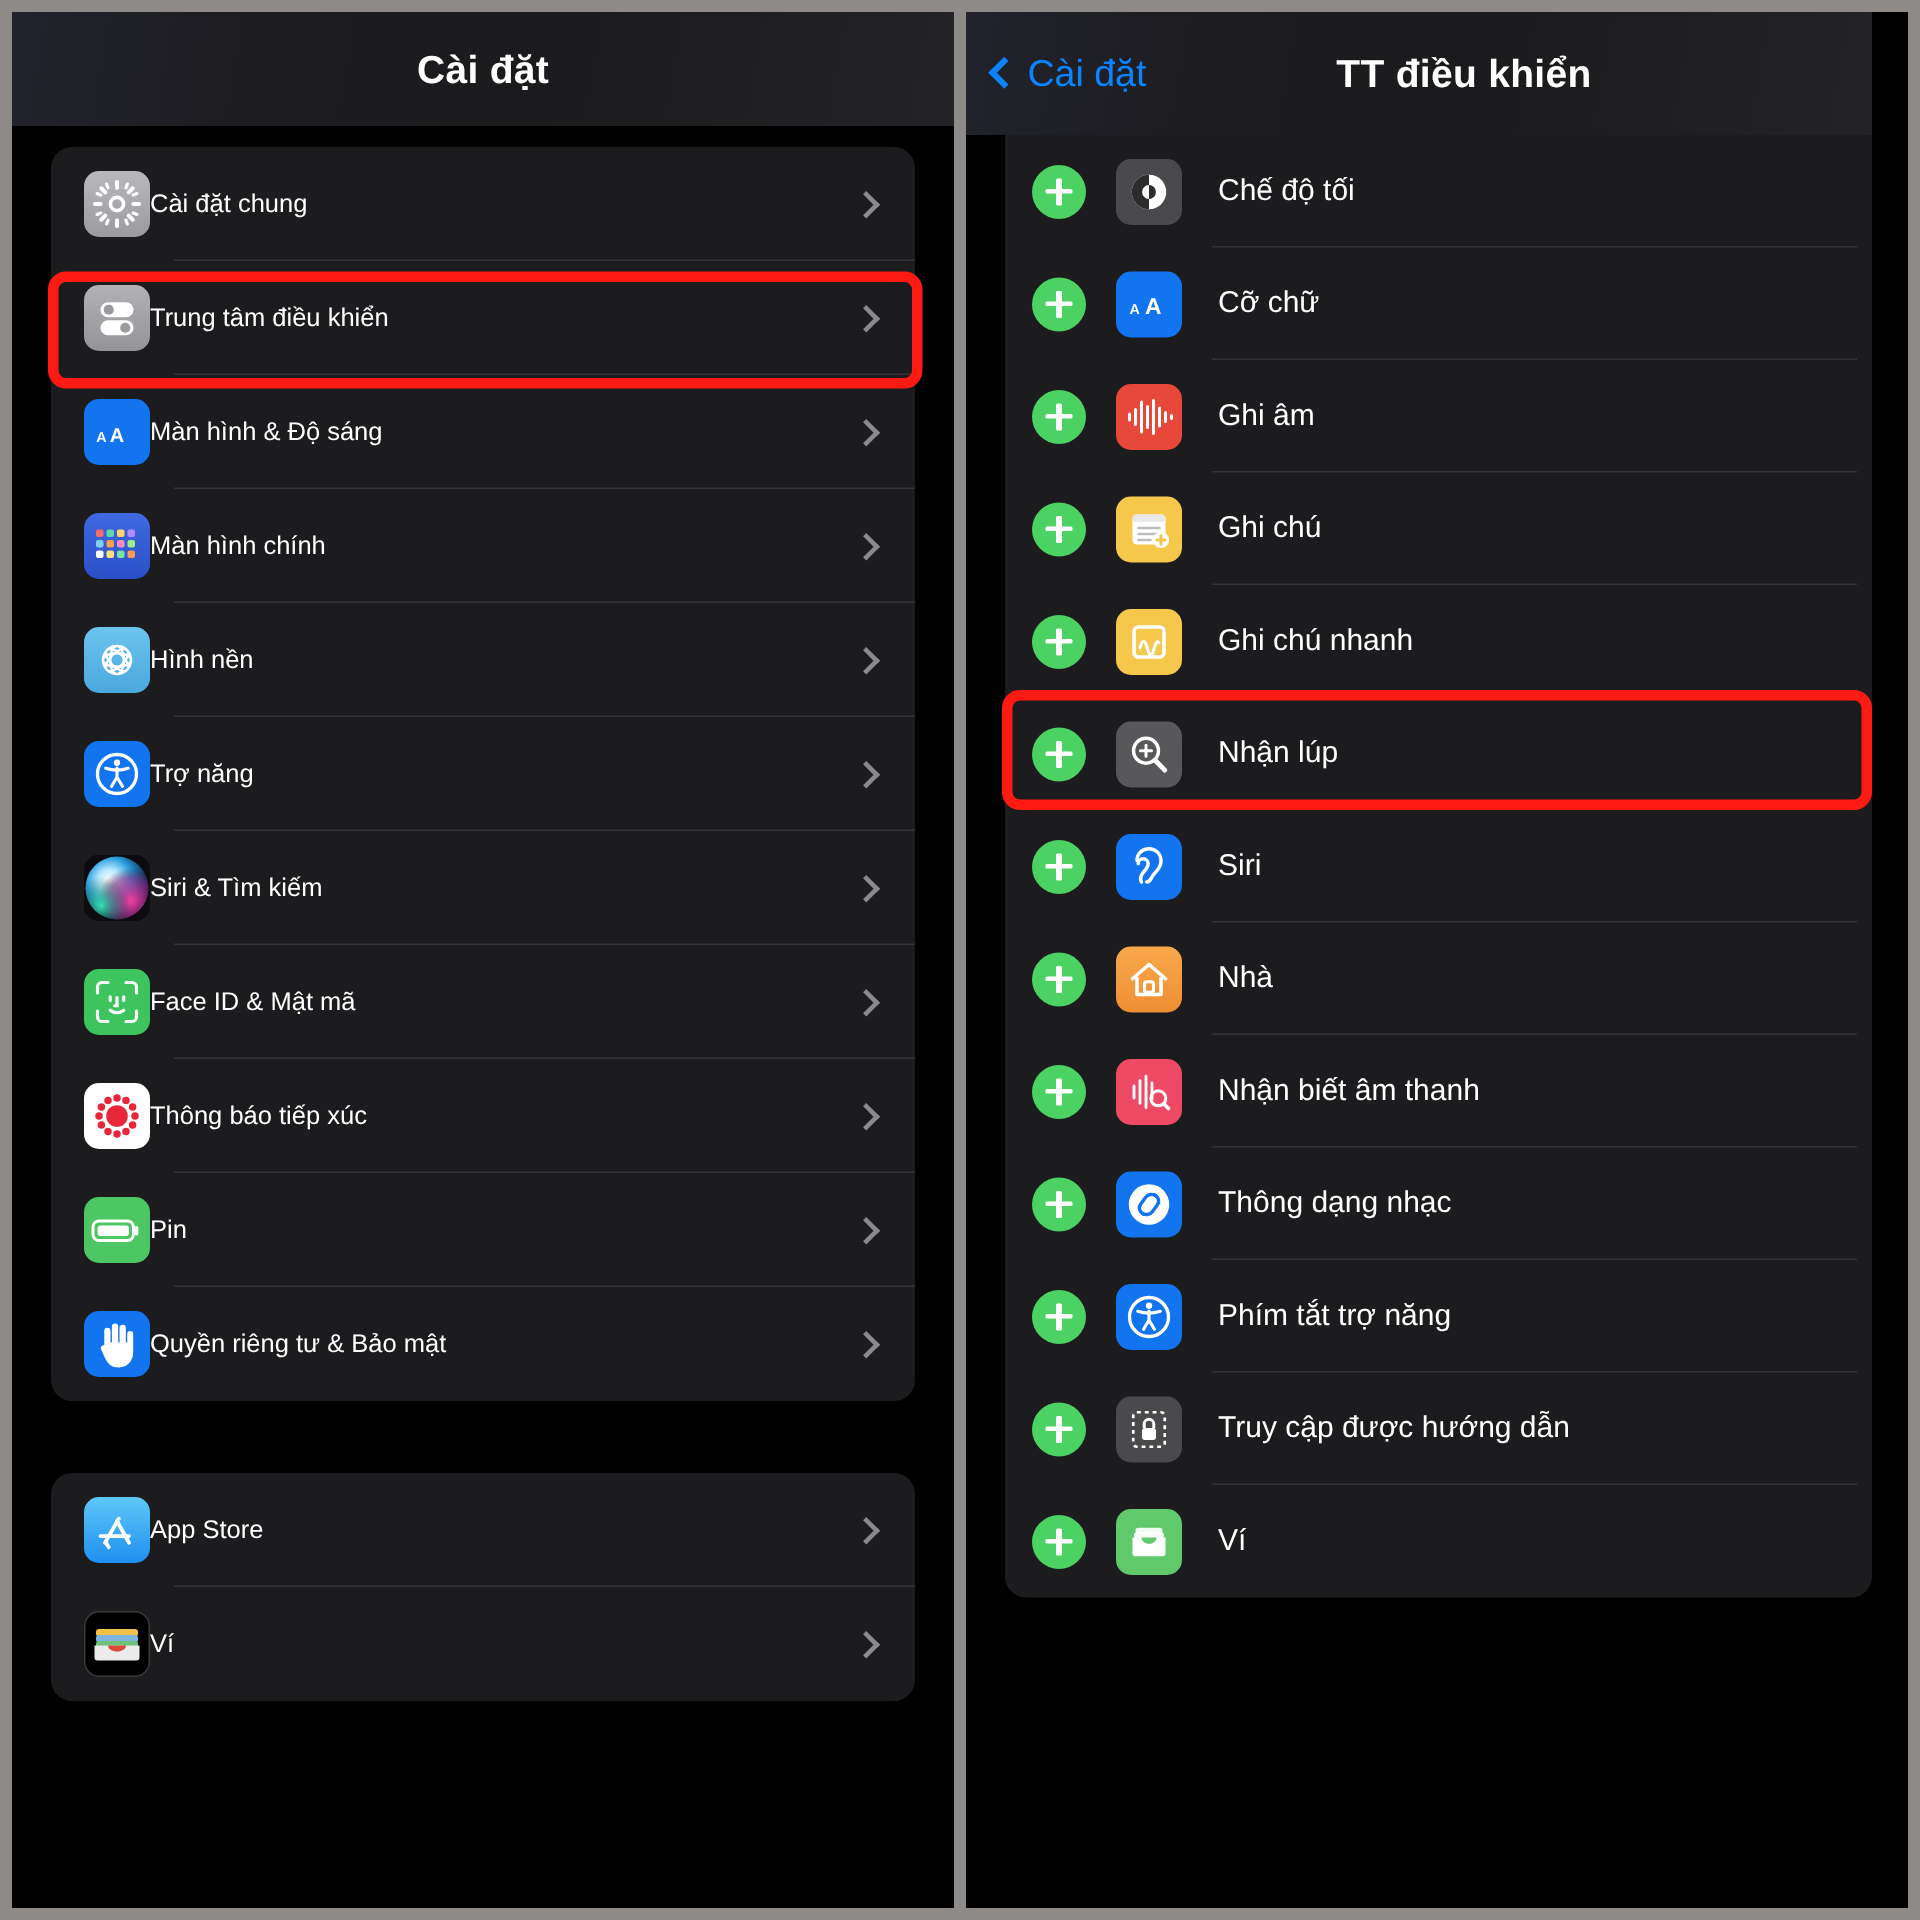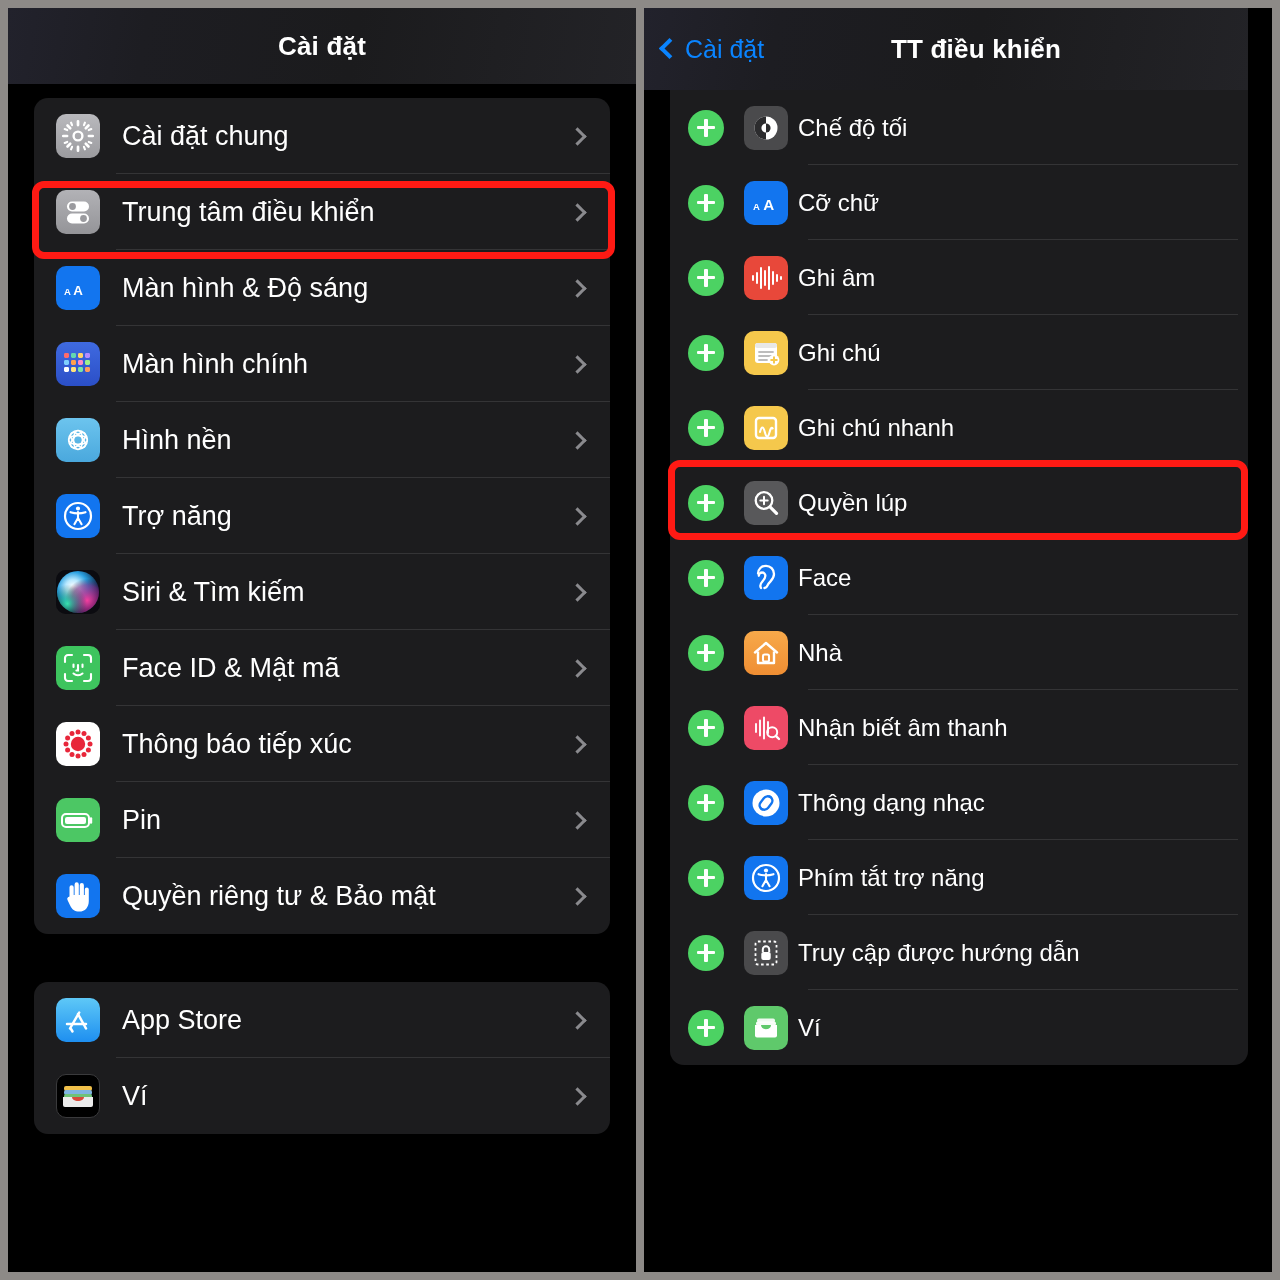--- a/index.html
+++ b/index.html
@@ -106,25 +106,24 @@
     position: absolute;
     left: 82px; right: 0; bottom: 0;
     height: 1px;
     background: #343436;
   }
   .pane-right .row .sep { left: 138px; right: 10px; }
   .row:last-child .sep { display: none; }
 
   .label {
     color: #ffffff;
-    font-size: 27px;
-    margin-left: 22px;
+    font-size: 17px;
     white-space: nowrap;
   }
-  .pane-right .label { font-size: 24px; margin-left: 10px; }
+  .pane-right .label { font-size: 20px; margin-left: 24px; }
 
   .chevron {
     position: absolute;
     right: 26px;
     width: 13px; height: 13px;
     border-top: 3px solid #8a8a8e;
     border-right: 3px solid #8a8a8e;
     transform: rotate(45deg);
   }
 
@@ -513,34 +512,34 @@
           <span class="plus"></span>
           <span class="ic" style="background:#58585a">
             <svg width="34" height="34" viewBox="0 0 34 34">
               <circle cx="15" cy="14.5" r="8.3" fill="none" stroke="#fff" stroke-width="2.3"></circle>
               <path d="M21 20.8 27.5 27.4" stroke="#fff" stroke-width="3.2" stroke-linecap="round"></path>
               <g stroke="#fff" stroke-width="2" stroke-linecap="round">
                   <path d="M15 10.8v7.4M11.3 14.5h7.4"></path>
                 </g>
             </svg>
           </span>
-          <span class="label">Quyền lúp</span>
+          <span class="label">Nhận lúp</span>
           <span class="sep"></span>
         </div>
 
 
         <div class="row">
           <span class="plus"></span>
           <span class="ic" style="background:#1275ef">
             <svg width="34" height="34" viewBox="0 0 34 34">
               <path d="M12 27c-1.6-2.6-.4-4.6 1.4-6.6 2-2.2 3-3.4 3-5.6a3.3 3.3 0 00-6.6 0" fill="none" stroke="#fff" stroke-width="2.3" stroke-linecap="round"></path>
               <path d="M9 12.6c0-4.6 3.6-7.8 8-7.8s8 3.4 8 8.2c0 5.6-4.4 7.4-6 10.6-1 2-1.6 3.6-3.6 3.4" fill="none" stroke="#fff" stroke-width="2.3" stroke-linecap="round"></path>
             </svg>
           </span>
-          <span class="label">Face</span>
+          <span class="label">Siri</span>
           <span class="sep"></span>
         </div>
 
         <div class="row">
           <span class="ic plus"></span>
           <span class="ic" style="background:linear-gradient(#f7a94a,#ef8e33)">
             <svg width="34" height="34" viewBox="0 0 34 34">
               <path d="M6 16.5 17 7l11 9.5" fill="none" stroke="#fff" stroke-width="2.4" stroke-linecap="round" stroke-linejoin="round"></path>
               <path d="M9 15.5V27h16V15.5" fill="none" stroke="#fff" stroke-width="2.4" stroke-linejoin="round"></path>
               <rect x="14" y="18.5" width="6" height="7" rx="1.6" fill="none" stroke="#fff" stroke-width="2.1"></rect>

